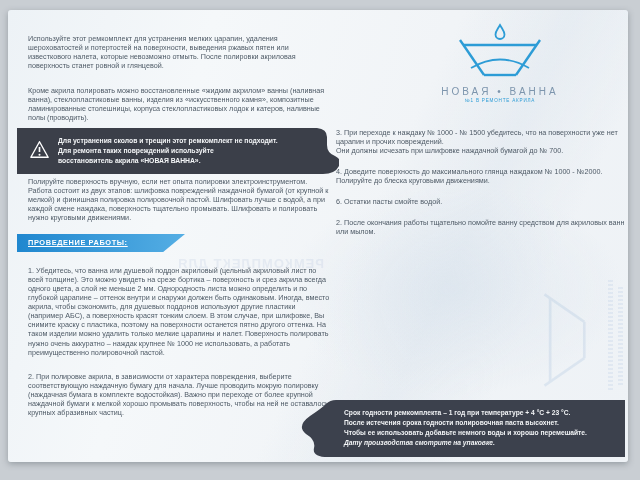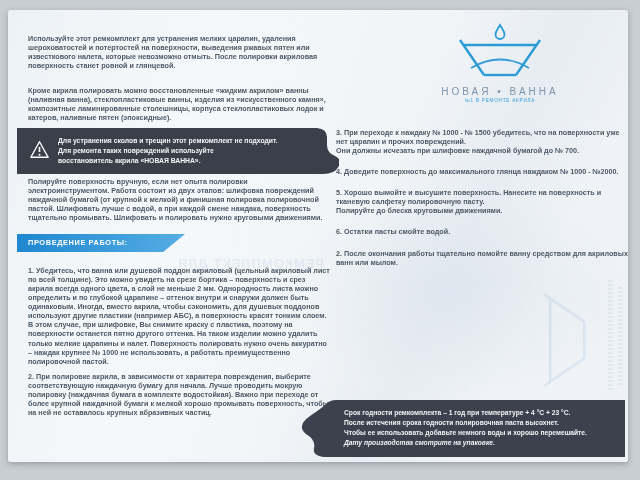--- a/index.html
+++ b/index.html
@@ -15,21 +15,21 @@
     box-shadow:0 2px 6px rgba(55,65,75,.35);
     color:#4e5a66;
   }
   
   .page::before{
     content:"";position:absolute;inset:0;pointer-events:none;border-radius:3px;
     background:
       radial-gradient(240px 150px at 72% 62%, rgba(210,222,234,.45), rgba(255,255,255,0) 70%),
       linear-gradient(115deg, rgba(255,255,255,0) 55%, rgba(205,218,230,.25) 68%, rgba(255,255,255,0) 80%);
   }
-  .txt{font-size:7.2px;line-height:1.26;text-align:left;font-weight:bold;}
+  .txt{font-size:7.2px;line-height:1.26;text-align:left;}
   .abs{position:absolute;}
   .col-l{left:20px;width:302px;}
   .col-r{left:328px;width:294px;}
 
   
   .warn-box{
     left:9px;top:118px;width:322px;height:46px;
     background:#3b3f49;
     clip-path:path("M0 0 L300 0 Q310 1 310 9 L310 17 Q310 25 318 28 Q326 32 322 38 Q318 46 306 46 L0 46 Z");
     display:flex;align-items:center;
@@ -37,21 +37,21 @@
   .warn-icon{flex:0 0 auto;margin:0 8px 0 12px;}
   .warn-text{font-size:6.8px;font-weight:bold;color:#f4f6f8;line-height:1.5;}
   .warn-text div{white-space:nowrap;}
 
   
   .ribbon{
     left:9px;top:224px;width:168px;height:18px;
     background:linear-gradient(90deg,#1f87cf,#55aee4);
     clip-path:polygon(0 0,100% 0,87% 100%,0 100%);
     color:#fff;font-size:7.4px;font-weight:bold;letter-spacing:.6px;
-    line-height:18px;padding-left:11px;box-sizing:border-box;
+    line-height:18px;padding-left:11px;box-sizing:border-box;text-decoration:underline;
   }
 
   
   .logo{left:412px;top:12px;width:160px;text-align:center;}
   .brand-name{font-size:10px;letter-spacing:3px;color:#7d95ad;margin-top:2px;}
   .brand-tagline{font-size:4.6px;letter-spacing:.8px;color:#2d9cd6;margin-top:1px;}
 
   
   .shelf-box{
     left:290px;top:390px;width:327px;height:57px;
@@ -75,21 +75,21 @@
   }
   .ghost-logo{left:496px;top:295px;opacity:.13;transform:rotate(-90deg);pointer-events:none;}
   .ghost-bar{position:absolute;background:repeating-linear-gradient(0deg,rgba(120,155,205,.35) 0 2px,rgba(255,255,255,0) 2px 4px);opacity:.35;pointer-events:none;}
 </style>
 </head>
 <body>
 
 <div class="page">
 
   <div class="abs txt col-l" style="top:24px;">Используйте этот ремкомплект для устранения мелких царапин, удаления шероховатостей и потертостей на поверхности, выведения ржавых пятен или известкового налета, которые невозможно отмыть. После полировки акриловая поверхность станет ровной и глянцевой.</div>
-  <div class="abs txt col-l" style="top:76px;">Кроме акрила полировать можно восстановленные «жидким акрилом» ванны (наливная ванна), стеклопластиковые ванны, изделия из «искусственного камня», композитные ламинированные столешницы, корпуса стеклопластиковых лодок и катеров, наливные пятен (эпоксидные).</div>
+  <div class="abs txt col-l" style="top:76px;">Кроме акрила полировать можно восстановленные «жидким акрилом» ванны (наливная ванна), стеклопластиковые ванны, изделия из «искусственного камня», композитные ламинированные столешницы, корпуса стеклопластиковых лодок и катеров, наливные полы (проводить).</div>
 
   <div class="abs warn-box">
     <span class="warn-icon">
       <svg width="21" height="19" viewBox="0 0 24 22">
         <path d="M12 2 L22 20 L2 20 Z" fill="none" stroke="#fff" stroke-width="1.6" stroke-linejoin="round"></path>
         <line x1="12" y1="8" x2="12" y2="14" stroke="#fff" stroke-width="1.9"></line>
         <circle cx="12" cy="17" r="1.2" fill="#fff"></circle>
       </svg>
     </span>
     <div class="warn-text">
@@ -122,21 +122,20 @@
       </svg>
     </span>
     <div class="brand-name">НОВАЯ • ВАННА</div>
     <div class="brand-tagline">№1 В РЕМОНТЕ АКРИЛА</div>
   </div>
 
   <div class="abs txt col-r steps-r" style="top:102px;">
     <p class="step first">3. При переходе к наждаку № 1000 - № 1500 убедитесь, что на поверхности уже нет царапин и прочих повреждений.</p>
     <p class="cont">Они должны исчезать при шлифовке наждачной бумагой до № 700.</p>
     <p class="step">4. Доведите поверхность до максимального глянца наждаком № 1000 - №2000.</p>
-    <p class="step">5. Хорошо вымойте и высушите поверхность. Нанесите на поверхность и тканевую салфетку полировочную пасту.</p>
     <p class="cont">Полируйте до блеска круговыми движениями.</p>
     <p class="step">6. Остатки пасты смойте водой.</p>
     <p class="step">2. После окончания работы тщательно помойте ванну средством для акриловых ванн или мылом.</p>
   </div>
 
   <div class="abs ghost-logo">
     <svg width="110" height="66" viewBox="0 0 96 58" fill="none" stroke="#5f8fc4">
       <line x1="11" y1="23" x2="85" y2="23" stroke-width="2.4"></line>
       <line x1="8" y1="18" x2="32" y2="53" stroke-width="2.4"></line>
       <line x1="88" y1="18" x2="64" y2="53" stroke-width="2.4"></line>

